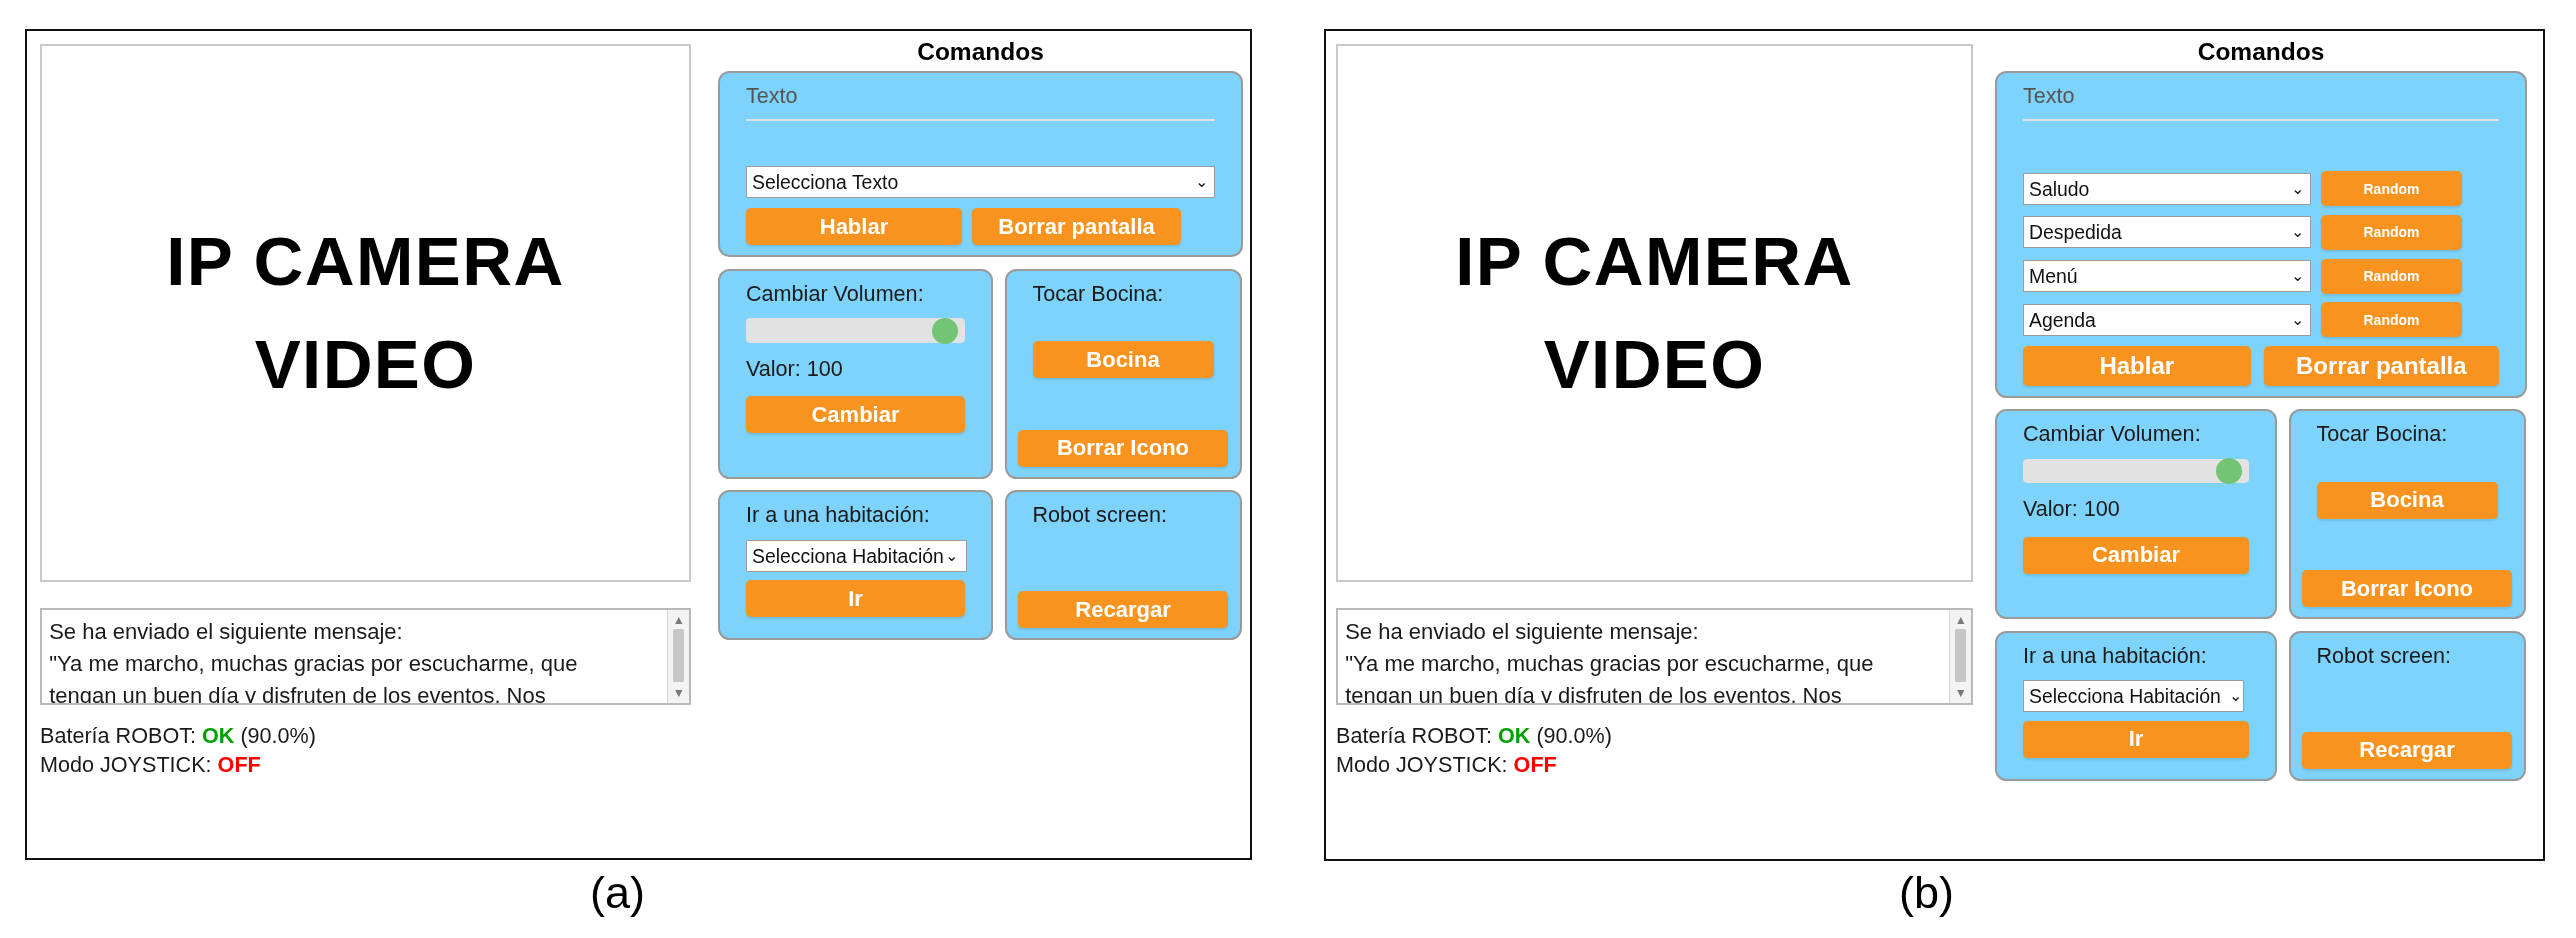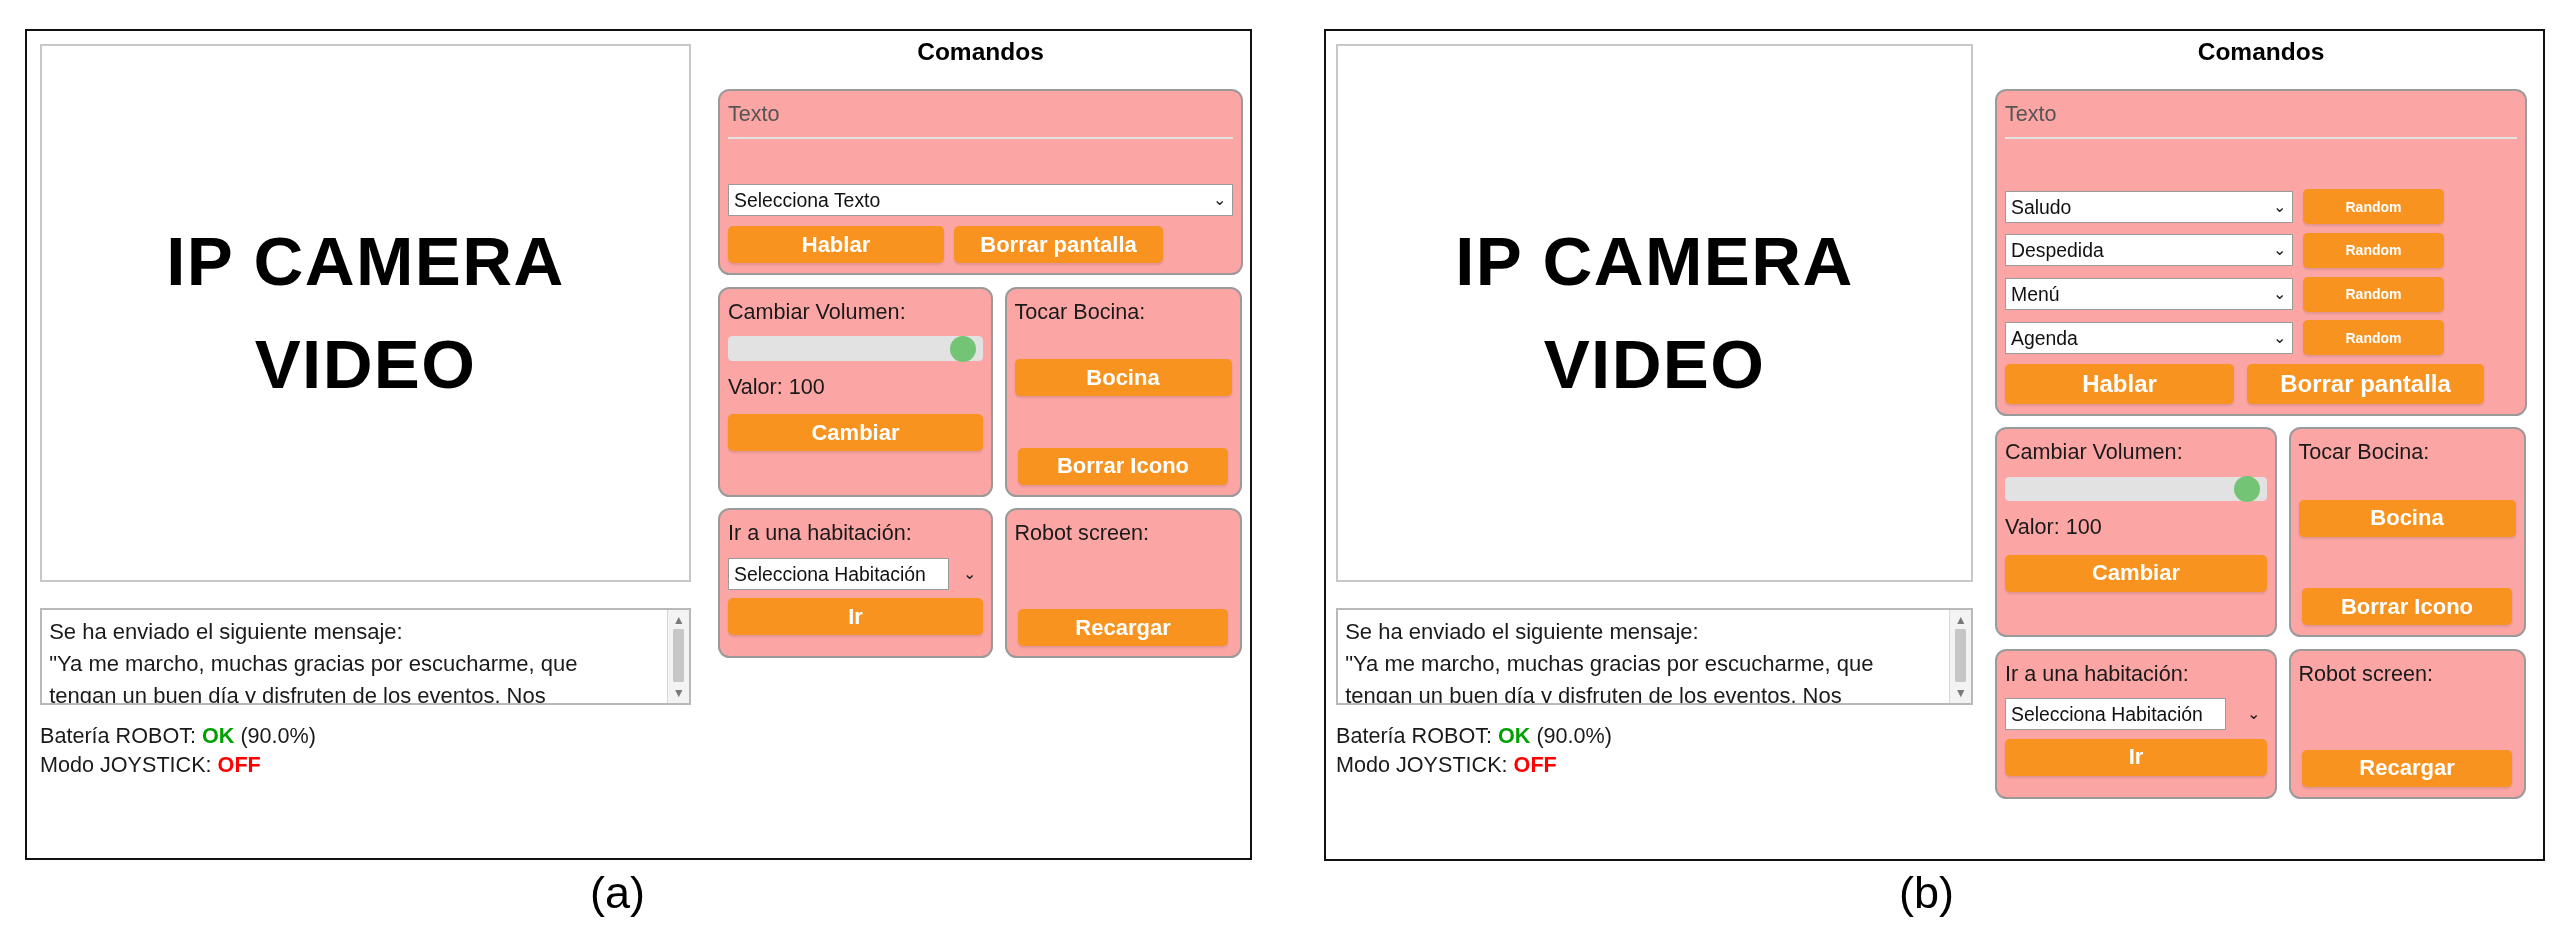--- a/index.html
+++ b/index.html
@@ -111,29 +111,29 @@
   
   .cmd-col { position: absolute; top: 7.2px; }
   #panel-a .cmd-col { left: 691px; width: 525px; }
   #panel-b .cmd-col { left: 669px; width: 532px; }
 
   .cmd-title {
     text-align: center;
     font-size: 24.5px;
     font-weight: bold;
     color: #000000;
-    margin-bottom: 23px;
+    margin-bottom: 5px;
     font-family: "Liberation Sans", sans-serif;
   }
 
   .card {
     border: 2.2px solid #9a9a9a;
     border-radius: 11.5px;
-    background: #fca5a5;
-    padding: 10px 8px;
+    background: #7dd3fc;
+    padding: 10px 26px;
     margin-bottom: 11.5px;
     position: relative;
   }
 
   
   .text-label { font-size: 21.6px; color: #555555; margin-bottom: 10px; }
   .text-underline {
     height: 2.2px;
     background: #e2e2e2;
     margin-bottom: 10px;

